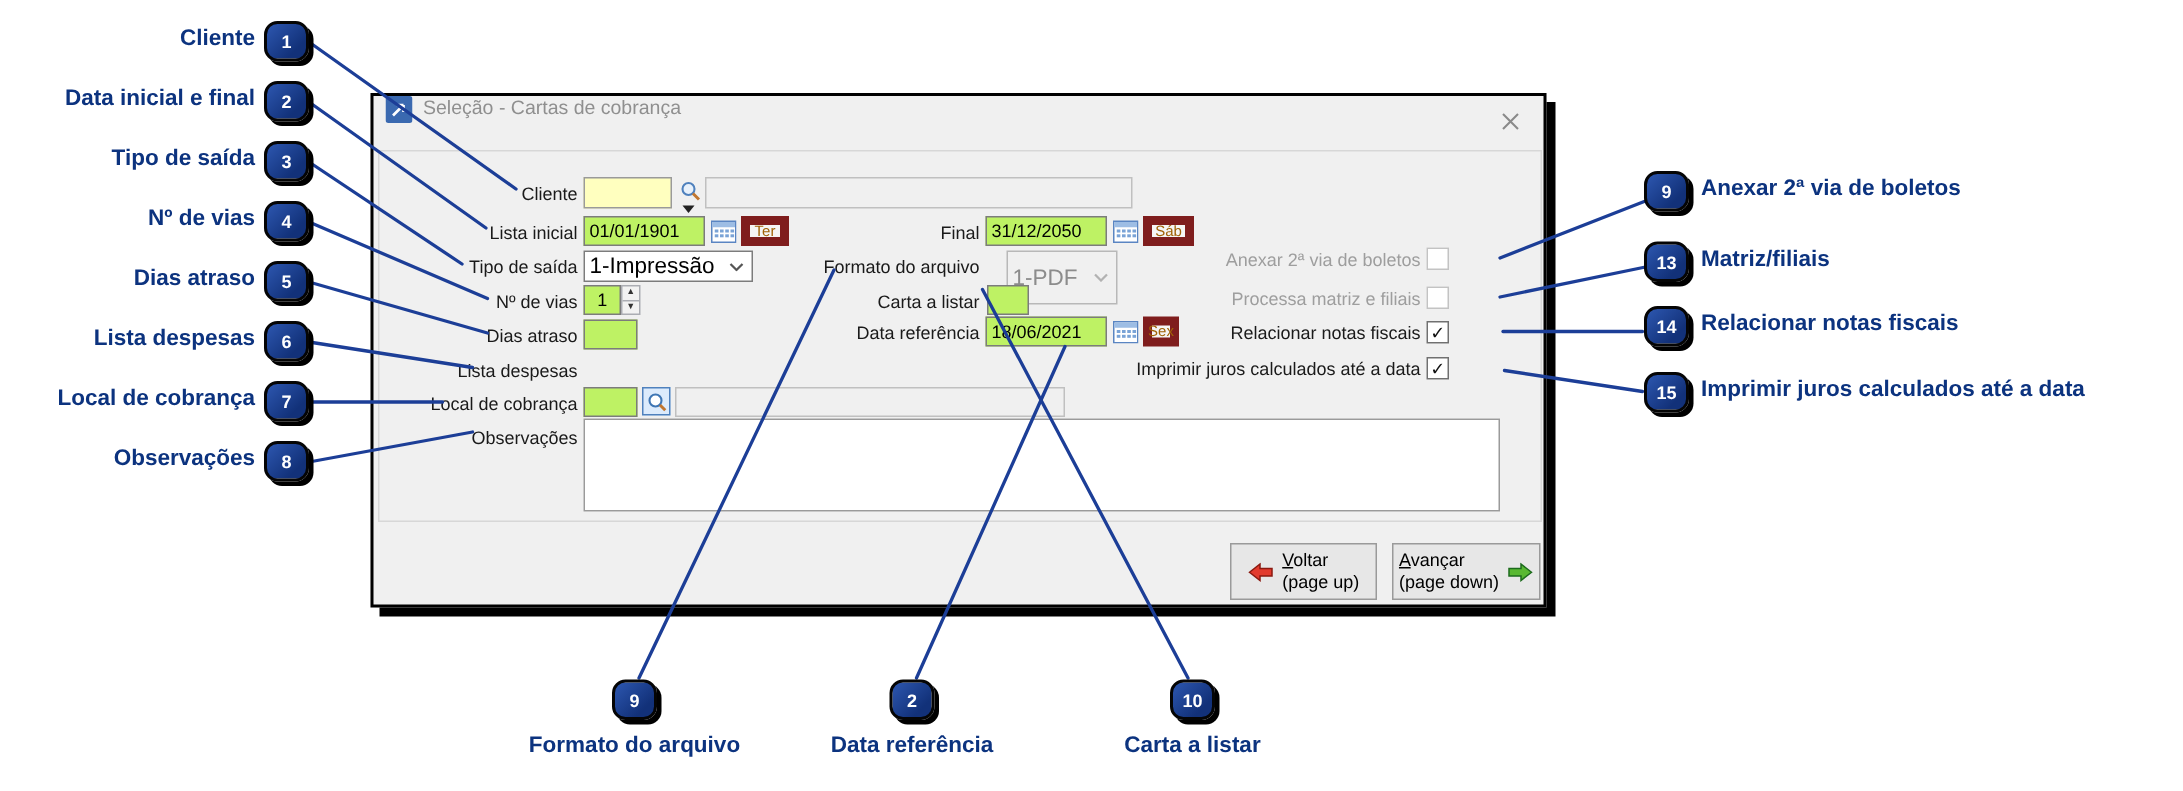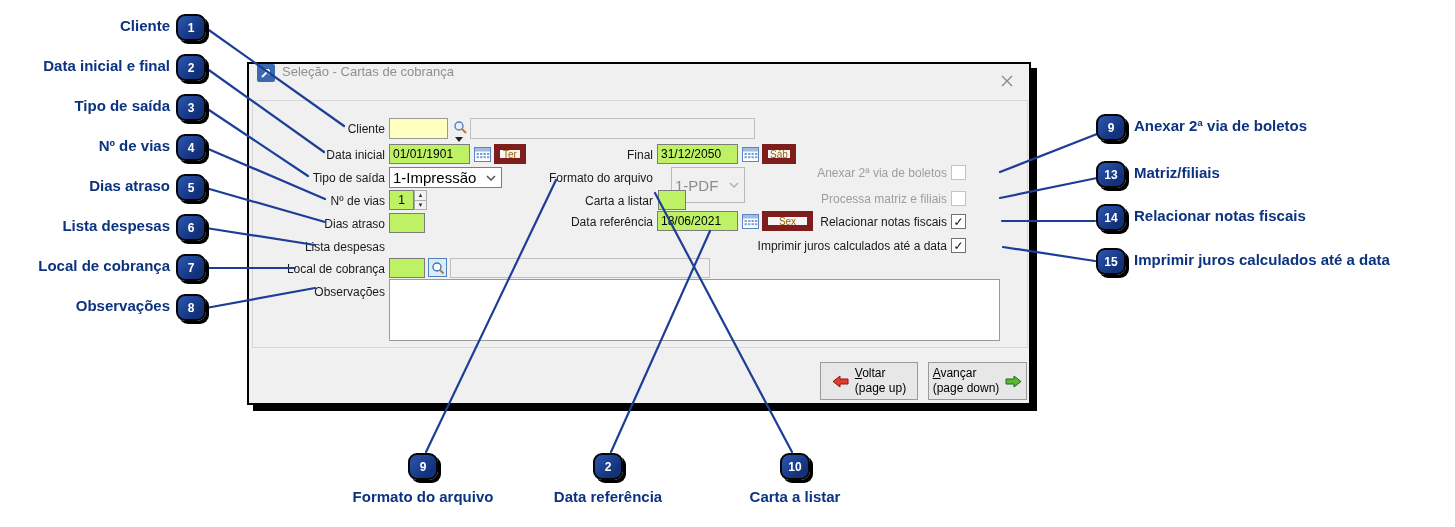--- a/index.html
+++ b/index.html
@@ -92,21 +92,21 @@
     <input class="txt yellow" style="left: 140px; top: 54px; width: 59px; height: 21px;" value="">
     <span class="iconbtn" style="left:203px;top:55px;width:16px;height:16px">
       <svg width="15" height="15">
           <circle cx="6" cy="6" r="4" fill="#e8f1fb" stroke="#4f81bd" stroke-width="1.4"></circle>
           <line x1="9" y1="9" x2="13" y2="13" stroke="#c1762f" stroke-width="2"></line>
         </svg>
     </span>
     <span class="mini-arrow" style="left:206px;top:73px"></span>
     <input class="txt dis" style="left: 221px; top: 54px; width: 285px; height: 21px;" disabled="" value="">
 
-    <div class="flabel" style="left:6px;top:81px;width:130px">Data inicial</div>
+    <div class="flabel" style="left:6px;top:81px;width:130px">Lista inicial</div>
     <input class="txt" style="left: 140px; top: 80px; width: 81px; height: 20px;" value="01/01/1901">
     <span class="iconbtn" style="left:224px;top:81px;width:19px;height:18px">
       <svg width="17" height="16">
           <rect x="0.5" y="1.5" width="16" height="14" fill="#fff" stroke="#5a85c2"></rect>
           <rect x="1" y="2" width="15" height="3.5" fill="#9dbde4"></rect>
           <g fill="#7aa3d6">
             <rect x="2.5" y="7" width="2.4" height="2"></rect>
             <rect x="6" y="7" width="2.4" height="2"></rect>
             <rect x="9.5" y="7" width="2.4" height="2"></rect>
             <rect x="13" y="7" width="2.4" height="2"></rect>
@@ -180,21 +180,21 @@
             <rect x="6" y="7" width="2.4" height="2"></rect>
             <rect x="9.5" y="7" width="2.4" height="2"></rect>
             <rect x="13" y="7" width="2.4" height="2"></rect>
             <rect x="2.5" y="10.2" width="2.4" height="2"></rect>
             <rect x="6" y="10.2" width="2.4" height="2"></rect>
             <rect x="9.5" y="10.2" width="2.4" height="2"></rect>
             <rect x="13" y="10.2" width="2.4" height="2"></rect>
           </g>
         </svg>
     </span>
-    <div class="daybox" style="left:513px;top:147px;width:51px;height:20px">Sex</div>
+    <div class="daybox" style="left:513px;top:147px;width:24px;height:20px">Sex</div>
 
     <div class="flabel" style="left:6px;top:173px;width:130px">Lista despesas</div>
 
     <div class="flabel" style="left:6px;top:195px;width:130px">Local de cobrança</div>
     <input class="txt" style="left: 140px; top: 194px; width: 36px; height: 20px;" value="">
     <span class="iconbtn lookupbtn" style="left:179px;top:194px">
       <svg width="14" height="14">
           <circle cx="6" cy="6" r="4" fill="#fff" stroke="#3f76b4" stroke-width="1.4"></circle>
           <line x1="9" y1="9" x2="12.5" y2="12.5" stroke="#c1762f" stroke-width="2"></line>
         </svg>

